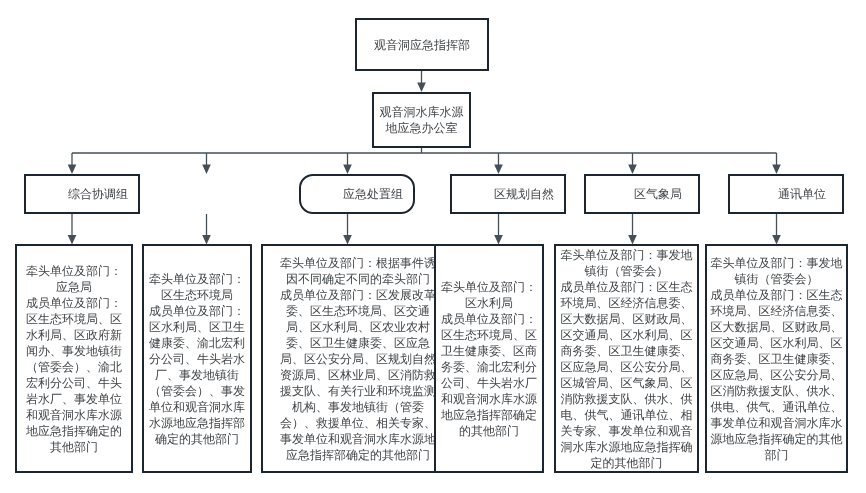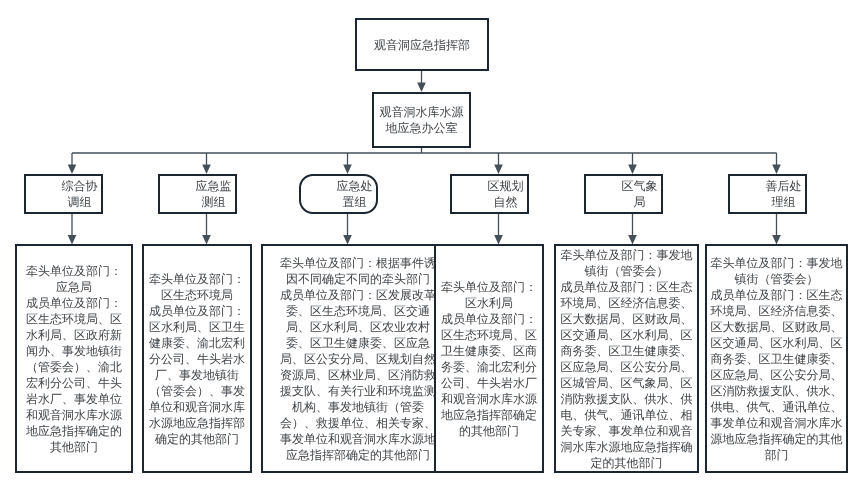--- a/index.html
+++ b/index.html
@@ -18,21 +18,21 @@
     color:var(--text-color,#3f4347);
     font-size:12px;line-height:16px;
     display:flex;align-items:center;justify-content:center;
     text-align:center;white-space:pre-line;
   }
   
   #node-root{left:355px;top:18px;width:134px;height:53px;}
   
   #node-office{left:372px;top:92px;width:99px;height:56px;}
   
-  .group-header{top:174px;width:79px;height:40px;padding-left:32px;}
+  .group-header{top:174px;width:116px;height:40px;padding-left:32px;}
   #gh-0{left:24px;}
   #gh-1{left:158px;}
   #gh-2{left:299px;border-radius:14px;}
   #gh-3{left:450px;}
   #gh-4{left:584px;}
   #gh-5{left:728px;}
   
   .group-detail{top:244px;height:229px;padding:0 1px;}
   #gd-0{left:15px;width:118px;}
   #gd-1{left:142px;width:110px;}
@@ -85,25 +85,24 @@
       <polygon points="772.2,235 780.8,235 776.5,244.5"></polygon>
     </g>
   </svg>
 
   <div class="node" id="node-root">观音洞应急指挥部</div>
 
   <div class="node" id="node-office">观音洞水库水源
 地应急办公室</div>
 
   <div class="node group-header" id="gh-0">综合协调组</div>
-  <div class="node group-header" id="gh-1">应急监测组</div>
   <div class="node group-header" id="gh-2">应急处置组</div>
   <div class="node group-header" id="gh-3">区规划自然</div>
   <div class="node group-header" id="gh-4">区气象局</div>
-  <div class="node group-header" id="gh-5">善后处理组</div>
+  <div class="node group-header" id="gh-5">通讯单位</div>
 
   <div class="node group-detail" id="gd-0">牵头单位及部门：
 应急局
 成员单位及部门：
 区生态环境局、区
 水利局、区政府新
 闻办、事发地镇街
 （管委会）、渝北
 宏利分公司、牛头
 岩水厂、事发单位

